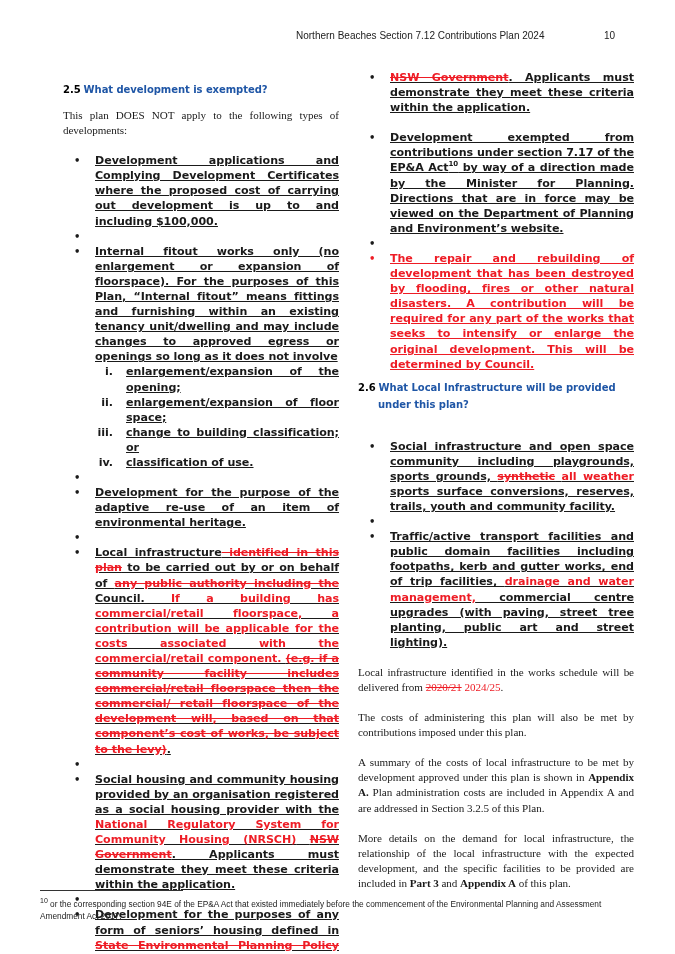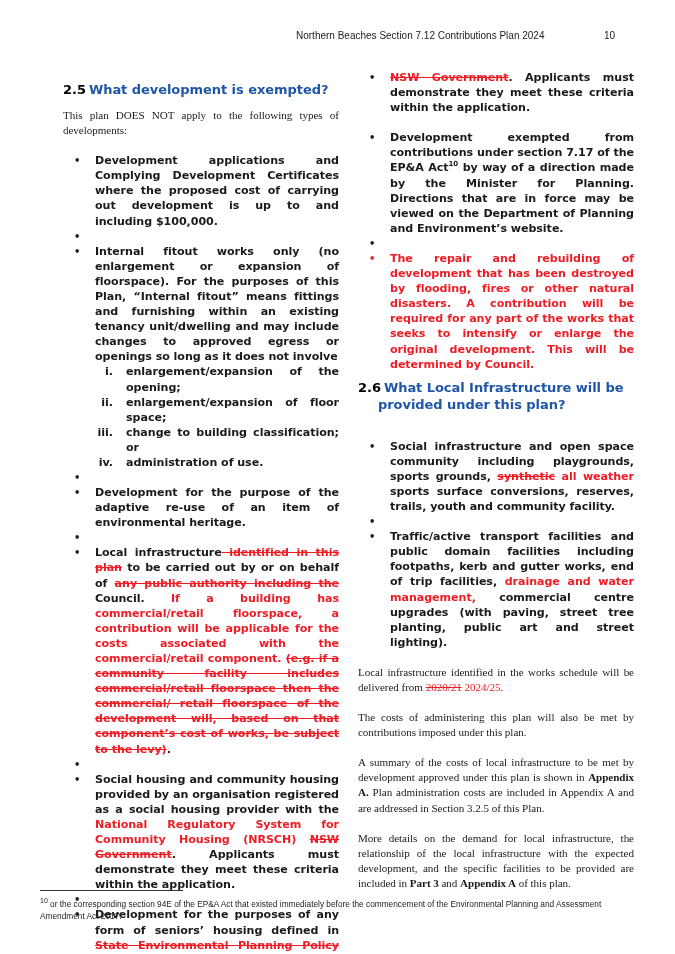--- a/index.html
+++ b/index.html
@@ -3,26 +3,26 @@
 <meta charset="utf-8">
 <style>
   html, body { margin:0; padding:0; background:#ffffff; }
   body { width:675px; height:954px; position:relative; overflow:hidden;
          font-family:"DejaVu Sans", sans-serif; color:#1a1a1a; }
   .header { position:absolute; top:30px; left:296px; font-family:"Liberation Sans", sans-serif; font-size:10px; color:#222; }
   .header .pg { position:absolute; left:308px; top:0; }
   .col { position:absolute; top:66px; font-size:11.1px; line-height:15.1px; text-align:justify; letter-spacing:-0.05px; }
   .col.left { left:63px; width:276px; }
   .col.right { left:358px; width:276px; }
-  h2 { margin:0; font-size:13px; line-height:17px; font-weight:bold; color:#1f56a6; text-align:left; }
+  h2 { margin:0; font-size:10px; line-height:17px; font-weight:bold; color:#1f56a6; text-align:left; }
   h2 .num { color:#000; margin-right:3px; }
   .h26 { padding-left:20px; text-indent:-20px; }
   p { margin:0;font-family:Liberation Serif, serif; }
   ul.b { list-style:none; margin:0; padding:0; }
-  ul.b > li { position:relative; padding-left:32px; }
+  ul.b > li { position:relative; padding-left:32px;text-decoration:underline; }
   ul.b > li::before { content:"\2022"; position:absolute; left:11px; top:0; font-size:10px; }
   .red { color:#ee1c25; }
   .del { color:#ee1c25; text-decoration:line-through; }
   .b { font-weight:bold; }
   ol.rn { margin:0; padding:0; list-style:none; }
   ol.rn li { position:relative; padding-left:31px; }
   ol.rn li span.mk { position:absolute; left:0; width:18px; text-align:right; }
   sup { font-size:7px; line-height:0; }
   .fnline { position:absolute; left:40px; top:890px; width:143px; border-top:1px solid #333; }
   .footnote { position:absolute; left:40px; top:898px; width:600px; font-family:"Liberation Sans", sans-serif; font-size:8.3px; line-height:12px; color:#222; }
@@ -44,21 +44,21 @@
   <div class="sp"></div>
   <ul class="b">
     <li>Development applications and Complying Development Certificates where the proposed cost of carrying out development is up to and including $100,000.</li>
     <li class="sp" style="padding:0"></li>
     <li>
       <span>Internal fitout works only (no enlargement or expansion of floorspace). For the purposes of this Plan, “Internal fitout” means fittings and furnishing within an existing tenancy unit/dwelling and may include changes to approved egress or openings so long as it does not involve</span>
       <ol class="rn">
         <li><span class="mk">i.</span><span>enlargement/expansion of the opening;</span></li>
         <li><span class="mk">ii.</span><span>enlargement/expansion of floor space;</span></li>
         <li><span class="mk">iii.</span><span>change to building classification; or</span></li>
-        <li><span class="mk">iv.</span><span>administration of use.</span></li>
+        <li><span class="mk">iv.</span><span>classification of use.</span></li>
       </ol>
     </li>
     <li class="sp" style="padding:0"></li>
     <li>Development for the purpose of the adaptive re-use of an item of environmental heritage.</li>
     <li class="sp" style="padding:0"></li>
     <li><span>Local infrastructure</span><span class="del"> identified in this plan</span><span> to be carried out by or on behalf of </span><span class="del">any public authority including the </span><span>Council. </span><span class="red">If a building has commercial/retail floorspace, a contribution will be applicable for the costs associated with the commercial/retail component. </span><span class="del">(e.g. if a community facility includes commercial/retail floorspace then the commercial/ retail floorspace of the development will, based on that component’s cost of works, be subject to the levy)</span><span>.</span></li>
     <li class="sp" style="padding:0"></li>
     <li><span>Social housing and community housing provided by an organisation registered as a social housing provider with the </span><span class="red">National Regulatory System for Community Housing (NRSCH)</span><span> </span><span class="del">NSW Government</span><span>. Applicants must demonstrate they meet these criteria within the application.</span></li>
     <li class="sp" style="padding:0"></li>
     <li style="height:105px; overflow:hidden"><span>Development for the purposes of any form of seniors’ housing defined in </span><span class="del">State Environmental Planning Policy (Housing for Seniors or People with a Disability) 2004</span></li>

